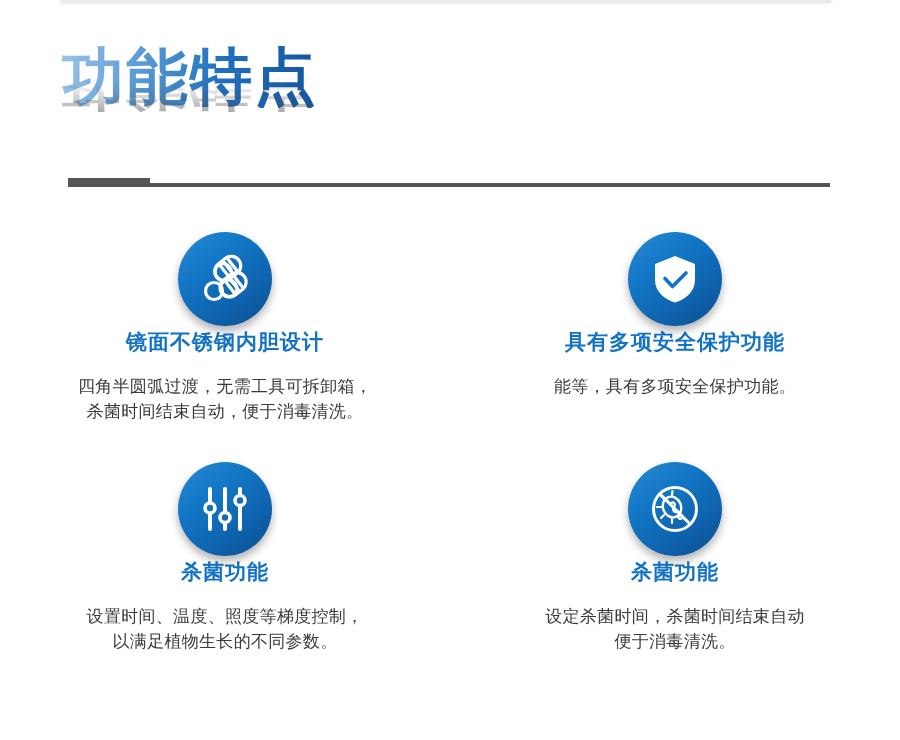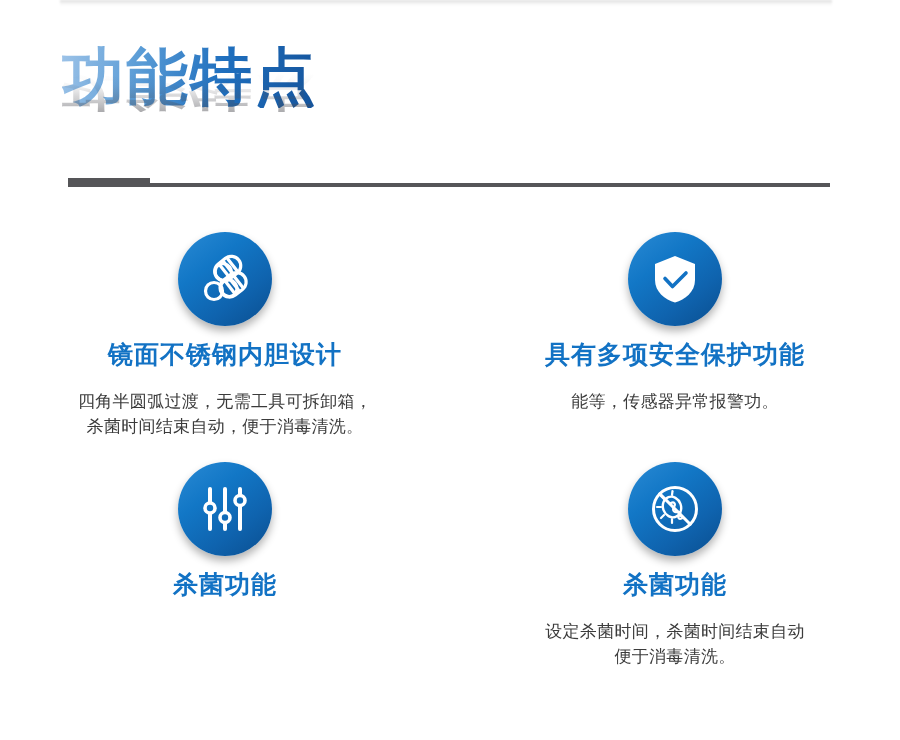--- a/index.html
+++ b/index.html
@@ -116,22 +116,22 @@
     box-shadow: 0 5px 9px rgba(0,0,0,0.30);
     display: flex;
     align-items: center;
     justify-content: center;
     position: relative;
   }
   .icon-circle svg {
     display: block;
   }
   .feature-title {
-    margin-top: 14px;
-    font-size: 25px;
+    margin-top: 4px;
+    font-size: 21px;
     font-weight: bold;
     color: #1272c4;
     letter-spacing: 1px;
     line-height: 1.2;
   }
   .feature-desc {
     margin-top: 19px;
     font-size: 17px;
     color: #3b3b3b;
     line-height: 1.48;
@@ -192,41 +192,45 @@
 
   <div class="feature">
     <div class="icon-circle">
       <svg width="50" height="52" viewBox="0 0 50 52">
         <path d="M25 3 L45 11 L45 27 C45 39 35 46.5 25 49.5 C15 46.5 5 39 5 27 L5 11 Z" fill="#ffffff"></path>
         <path d="M15 25.5 L22.5 33.5 L36 20" stroke="#1272c4" stroke-width="3.6" fill="none" stroke-linecap="round" stroke-linejoin="round"></path>
       </svg>
     </div>
     <div class="feature-title">具有多项安全保护功能</div>
     <div class="feature-desc">
-      <span>能等，传感器异常报警功。</span>
+      <span>能等，具有多项安全保护功能。</span>
     </div>
   </div>
 
   <div class="feature">
     <div class="icon-circle">
       <svg width="50" height="50" viewBox="0 0 50 50">
         <g stroke="#ffffff" stroke-width="4" stroke-linecap="round">
           <line x1="10" y1="5" x2="10" y2="18"></line>
           <line x1="10" y1="30" x2="10" y2="45"></line>
           <line x1="25" y1="5" x2="25" y2="27"></line>
           <line x1="25" y1="40" x2="25" y2="45"></line>
           <line x1="40" y1="5" x2="40" y2="10"></line>
           <line x1="40" y1="23" x2="40" y2="45"></line>
         </g>
         <circle cx="10" cy="24" r="5" fill="none" stroke="#ffffff" stroke-width="3.6"></circle>
         <circle cx="25" cy="33.5" r="5" fill="none" stroke="#ffffff" stroke-width="3.6"></circle>
         <circle cx="40" cy="16.5" r="5" fill="none" stroke="#ffffff" stroke-width="3.6"></circle>
       </svg>
     </div>
     <div class="feature-title">杀菌功能</div>
+    <div class="feature-desc">
+      <span>设置时间、温度、照度等梯度控制，</span>
+      <span>以满足植物生长的不同参数。</span>
+    </div>
   </div>
 
   <div class="feature">
     <div class="icon-circle">
       <svg width="56" height="56" viewBox="0 0 56 56">
         <g fill="none" stroke="#ffffff" stroke-linecap="round" stroke-linejoin="round">
 
           <ellipse cx="25" cy="26" rx="9" ry="10.5" stroke-width="2.4" transform="rotate(-20 25 26)"></ellipse>
           <g stroke-width="2.2">
             <line x1="25" y1="14" x2="25.5" y2="10"></line>

